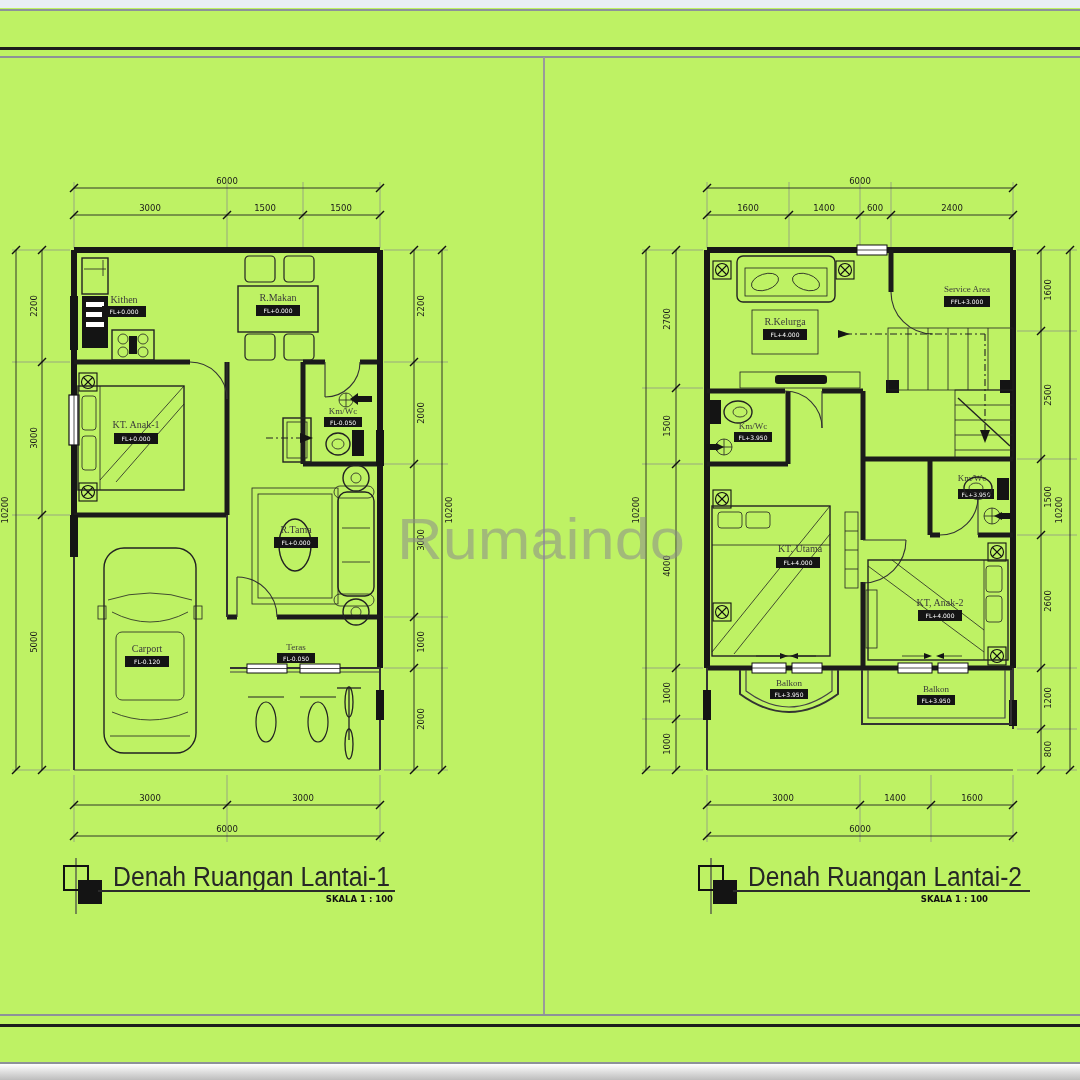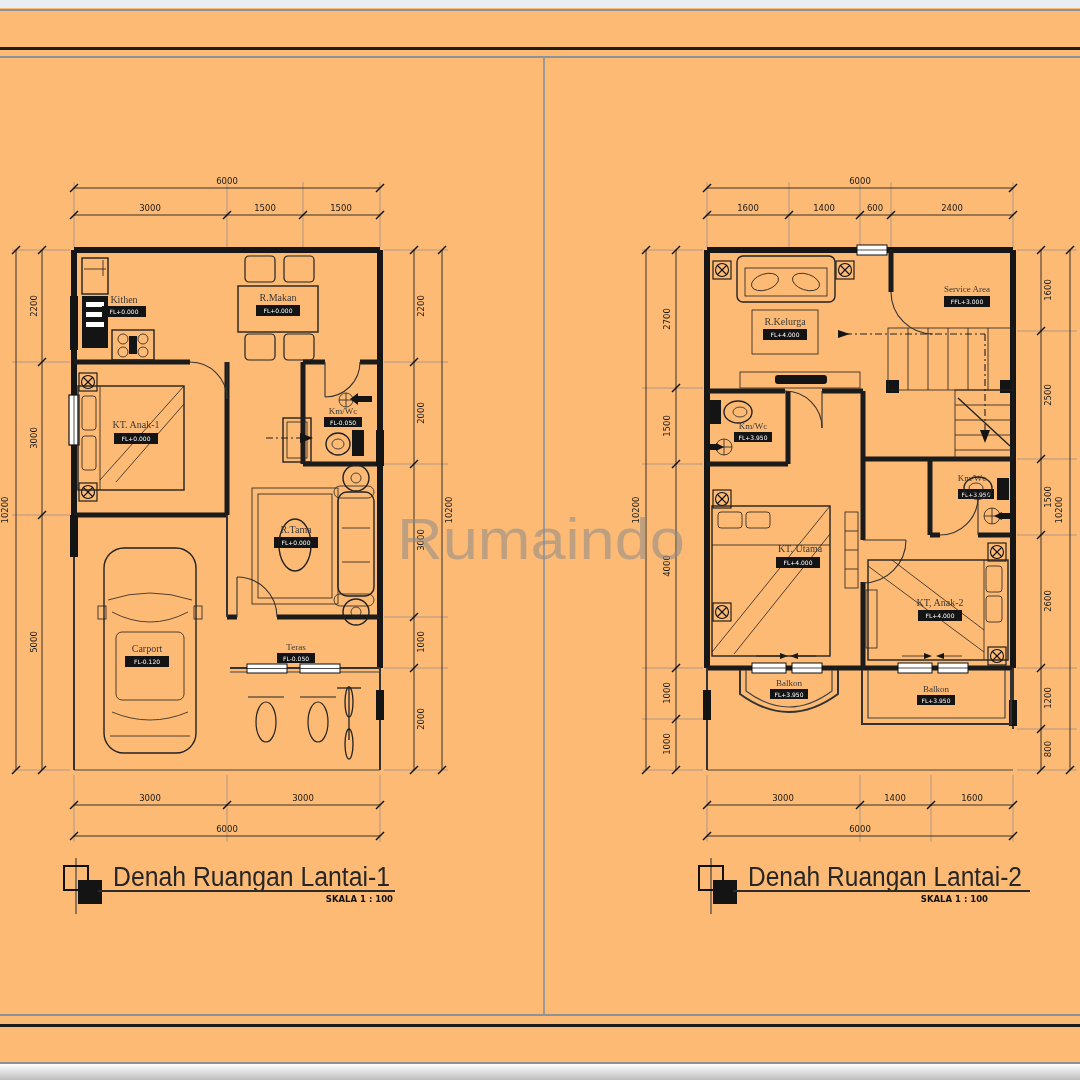--- a/index.html
+++ b/index.html
@@ -1,16 +1,16 @@
 <!DOCTYPE html>
 <html><head>
 <meta charset="utf-8">
 <style>
   html,body{margin:0;padding:0;background:#fff;}
-  #canvas{position:relative;width:1080px;height:1080px;background:#fdba74;overflow:hidden;
+  #canvas{position:relative;width:1080px;height:1080px;background:#bef264;overflow:hidden;
           font-family:"Liberation Sans",sans-serif;}
   .chrome{position:absolute;left:0;right:0;}
   #topstrip{top:0;height:8px;background:#e9eef5;}
   #topline1{top:9px;height:2px;background:#8d9299;}
   #topline2{top:47px;height:3px;background:#1d1d1d;}
   #topline3{top:56px;height:2px;background:#8d9299;}
   #botline1{top:1014px;height:2px;background:#8d9299;}
   #botline2{top:1024px;height:3px;background:#1d1d1d;}
   #botline3{top:1062px;height:2px;background:#8d9299;}
   #botshadow{top:1064px;height:16px;background:linear-gradient(#ffffff,#bdbdbd);}

